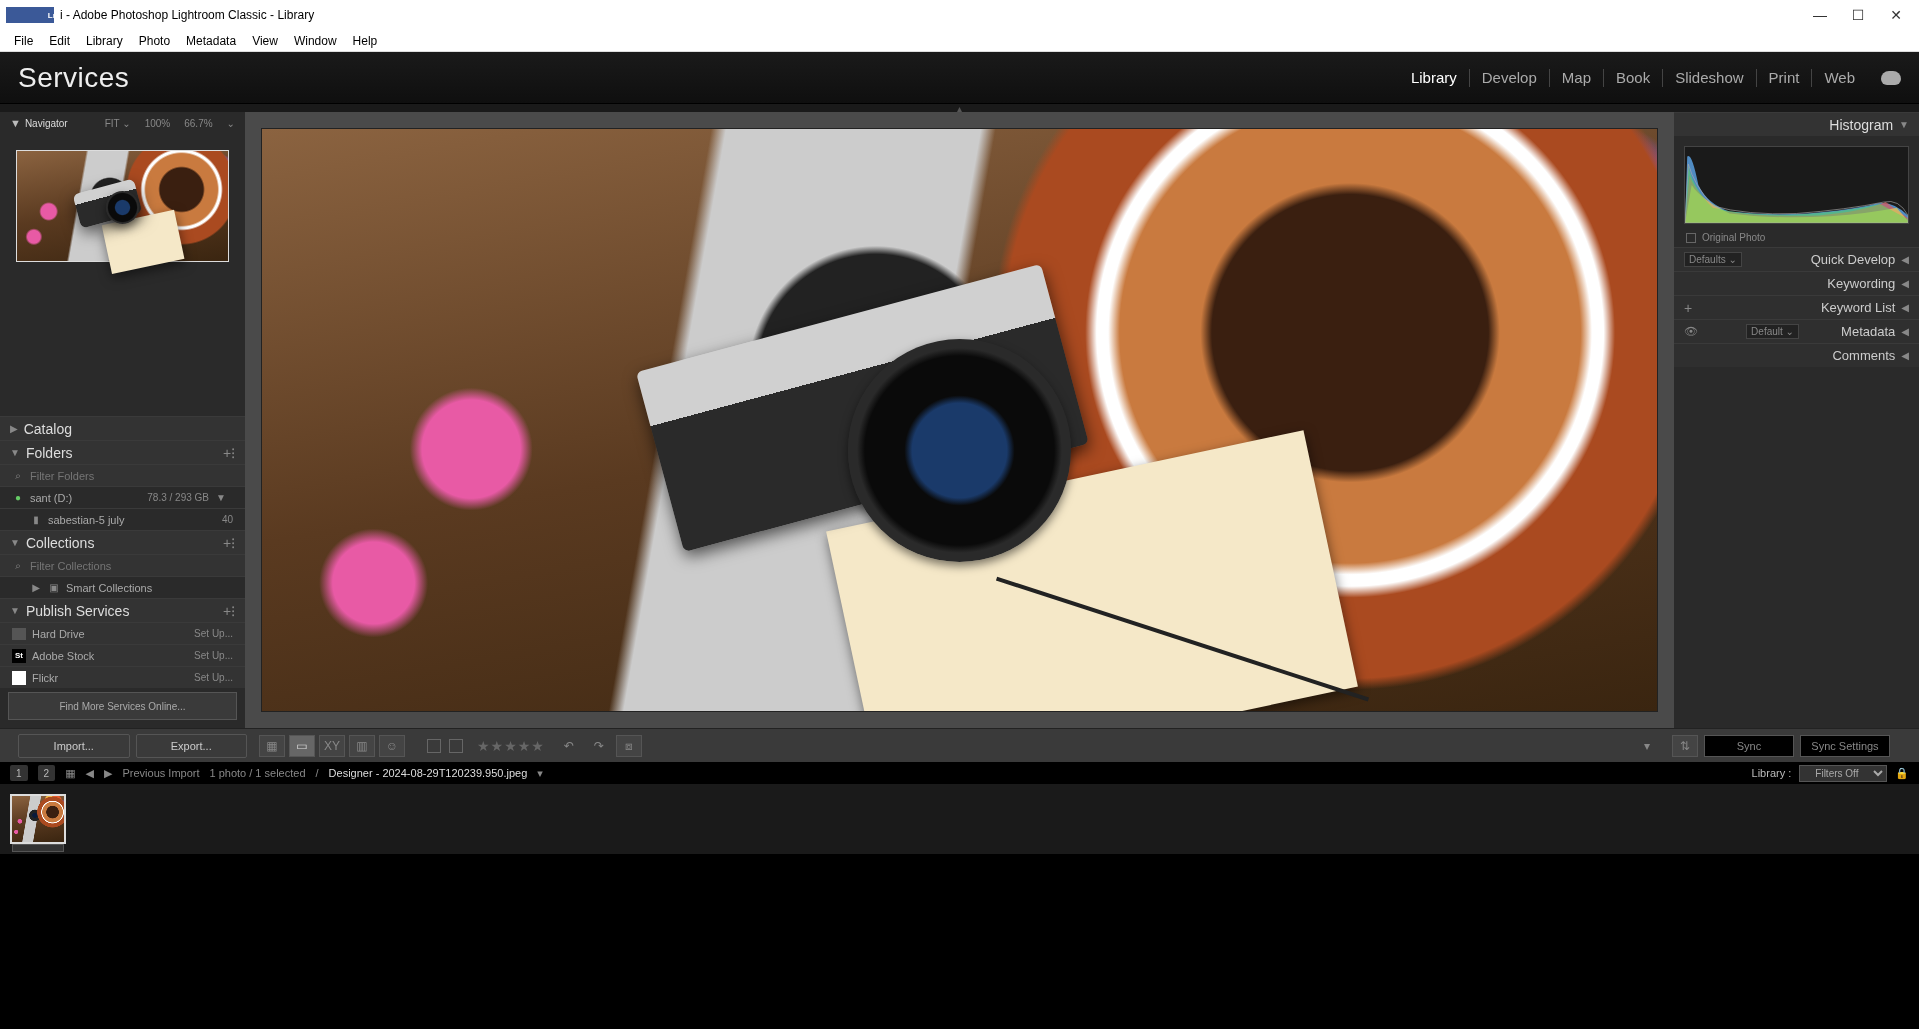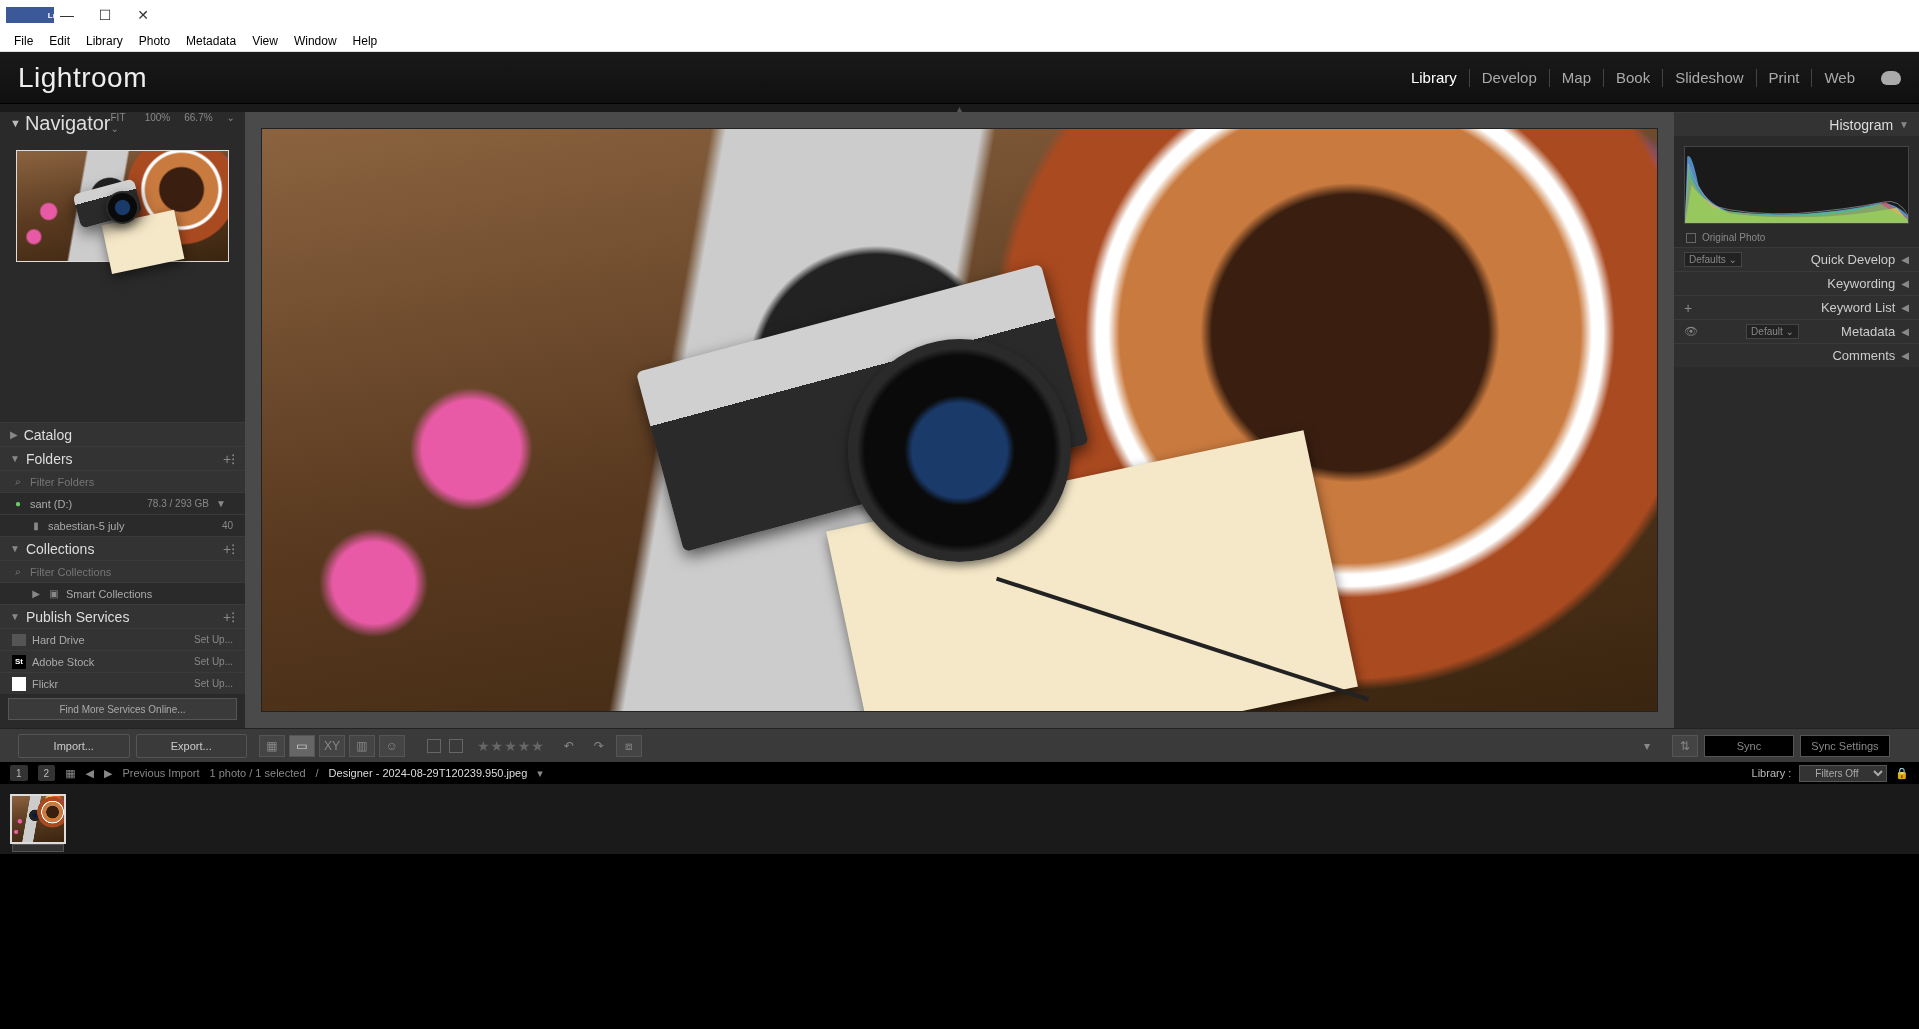--- a/index.html
+++ b/index.html
@@ -32,21 +32,21 @@
 .phead.right{ justify-content:flex-end; }
 .phead.right .arr{ margin-left:6px; margin-right:0;}
 .navrow { height:22px; background:#2a2a2a; display:flex; align-items:center; padding:0 10px; font-size:11px; color:#bbb;}
 .navrow .rspace{margin-left:auto; display:flex; gap:14px; font-size:10px; color:#888;}
 .navthumb { margin:16px; height:112px; border:1px solid #ddd; background:#6b4a30; position:relative;}
 .subitem { height:22px; display:flex; align-items:center; padding:0 12px; font-size:11px; color:#aaa; background:#333; border-top:1px solid #3a3a3a;}
 .subitem input{ background:transparent; border:none; color:#aaa; font-size:11px; flex:1; outline:none;}
 .subitem .ico{ width:12px; height:12px; margin-right:6px; display:flex;align-items:center;justify-content:center;font-size:10px;color:#888;}
 .subitem .rtxt{margin-left:auto; font-size:10px; color:#888;}
 .btnrow button, .bigbtn { flex:1; height:24px; background:#3a3a3a; border:1px solid #555; color:#ccc; font-size:11px; cursor:pointer; border-radius:2px;}
-.findbtn{ margin:4px 8px; height:22px; background:#3a3a3a; border:1px solid #555; color:#aaa; font-size:10px; display:flex;align-items:center;justify-content:center;cursor:pointer;}
+.findbtn{ margin:4px 8px; height:28px; background:#3a3a3a; border:1px solid #555; color:#aaa; font-size:10px; display:flex;align-items:center;justify-content:center;cursor:pointer;}
 .histogram { margin:10px 10px 4px; height:78px; background:#1a1a1a; border:1px solid #444; position:relative; overflow:hidden;}
 .histo-svg{width:100%;height:100%;}
 .origphoto{ display:flex; align-items:center; gap:6px; padding:4px 12px; font-size:10px; color:#888;}
 .origphoto .cb{ width:10px;height:10px;border:1px solid #666;}
 .rline{ height:24px; display:flex; align-items:center; justify-content:flex-end; padding:8px 10px; font-size:13px; color:#ccc; border-top:1px solid #3a3a3a; background:#2f2f2f;}
 .rline .arr{ margin-left:6px; font-size:10px; color:#888;}
 .rline .sel{ margin-right:auto; font-size:10px; background:#222; border:1px solid #444; padding:1px 4px; color:#888;}
 .rline .pre{margin-right:auto; color:#888;font-size:14px;}
 .toolbar { height:34px; background:#3a3a3a; display:flex; align-items:center; padding:0 10px; gap:4px; border-top:1px solid #222;}
 .toolbar .tbtn { width:26px; height:22px; background:#444; border:1px solid #555; display:flex;align-items:center;justify-content:center; color:#888; font-size:12px; cursor:pointer;}
@@ -87,59 +87,60 @@
 .pencil{position:absolute; left:52%; bottom:12%; width:28%; height:4px; background:#222; transform:rotate(18deg);}
 .camera-body{position:absolute; left:28%; top:32%; width:30%; height:32%; background:linear-gradient(#d0d0d0 0 30%,#2a2a2a 30% 100%); transform:rotate(-15deg); border-radius:6px; box-shadow:0 6px 16px rgba(0,0,0,0.6);}
 .camera-lens{position:absolute; left:42%; top:36%; width:16%; aspect-ratio:1; border-radius:50%; background:radial-gradient(circle,#1a3a6a 0 30%,#0a0a0a 35% 60%,#2a2a2a 65% 100%); box-shadow:0 4px 10px rgba(0,0,0,0.5);}
 .navthumb .fakephoto, .thumb .fakephoto{ inset:0;}
 </style>
 </head>
 <body>
 
 <div class="titlebar">
   <div class="logo">Lrc</div>
+  <div class="title">i - Adobe Photoshop Lightroom Classic - Library</div>
   <div class="winbtns">
     <div class="winbtn">—</div>
     <div class="winbtn">☐</div>
     <div class="winbtn">✕</div>
   </div>
 </div>
 
 <div class="menubar">
   <span>File</span>
   <span>Edit</span>
   <span>Library</span>
   <span>Photo</span>
   <span>Metadata</span>
   <span>View</span>
   <span>Window</span>
   <span>Help</span>
 </div>
 
 <div class="header">
-  <div class="brand">Lightroom</div>
+  <div class="brand">Services</div>
   <div class="modules">
     <div class="mod active">Library</div>
     <div class="mod">Develop</div>
     <div class="mod">Map</div>
     <div class="mod">Book</div>
     <div class="mod">Slideshow</div>
     <div class="mod">Print</div>
     <div class="mod">Web</div>
     <div class="cloud"></div>
   </div>
 </div>
 <div class="grabber"></div>
 
 <div class="main">
 
   <div class="leftpanel">
     <div class="navrow">
       <span class="arr">▼</span>
-      <span style="font-size:20px;color:#ddd;margin-left:4px;">Navigator</span>
+      <span style="font-size:10px;color:#ddd;margin-left:4px;">Navigator</span>
       <div class="rspace">
         <span>FIT ⌄</span>
         <span>100%</span>
         <span>66.7%</span>
         <span>⌄</span>
       </div>
     </div>
     <div class="navthumb">
       <div class="fakephoto">
           <div class="notebook"></div>

